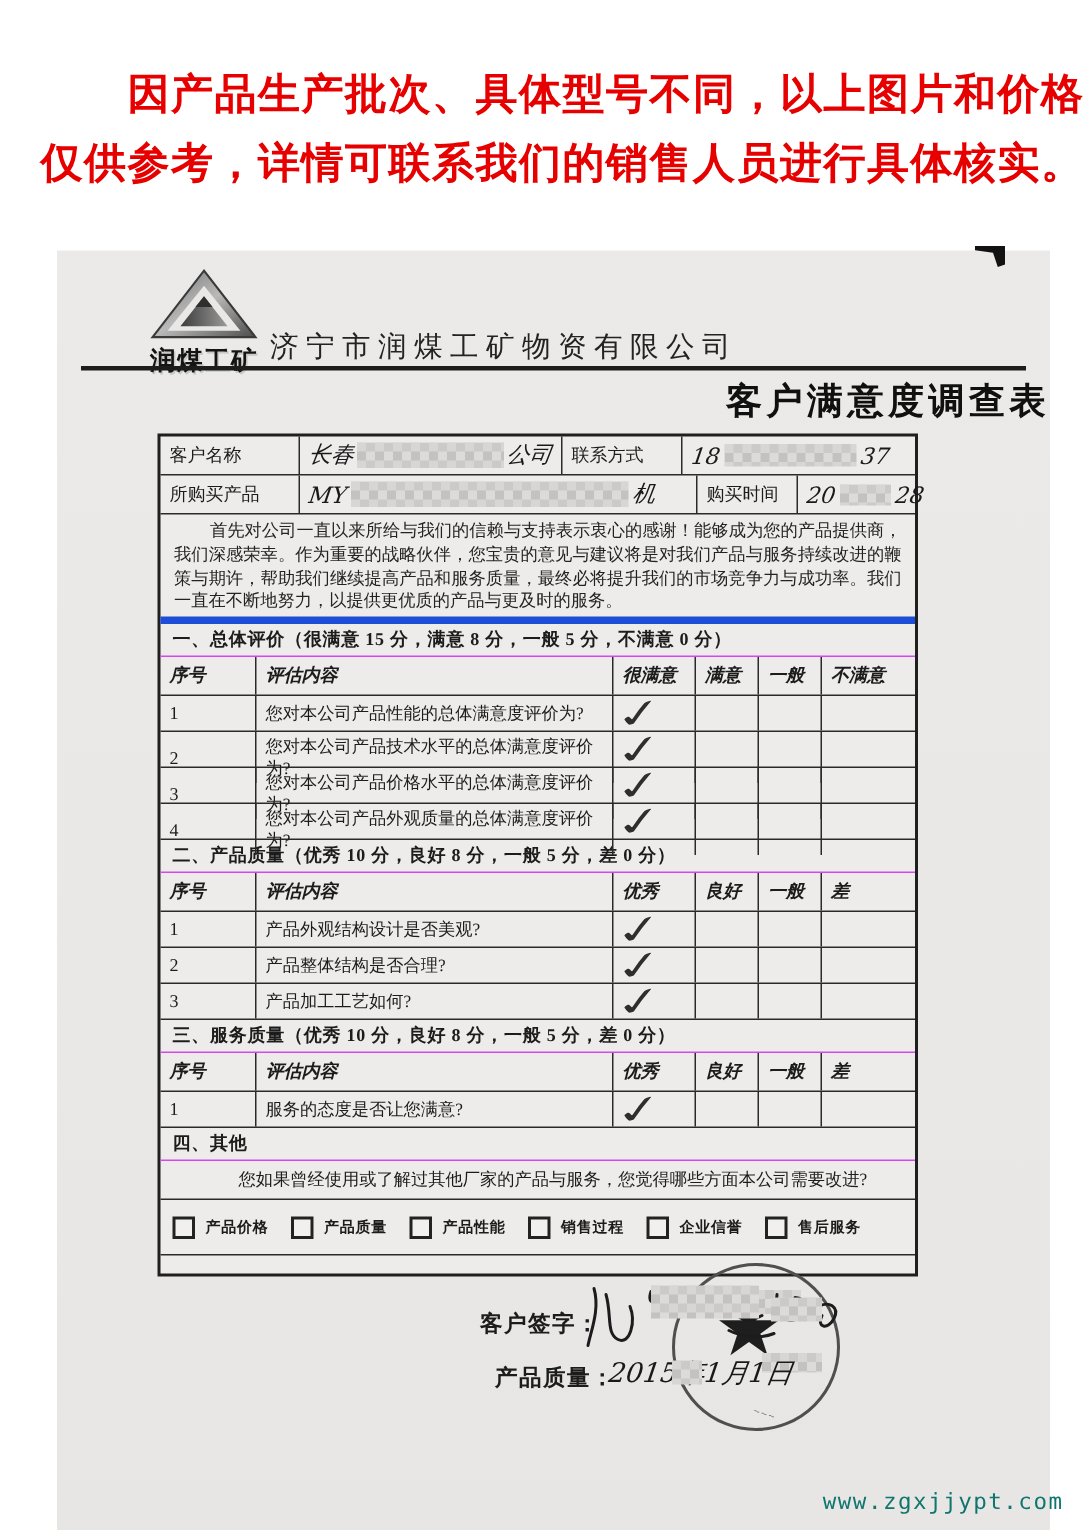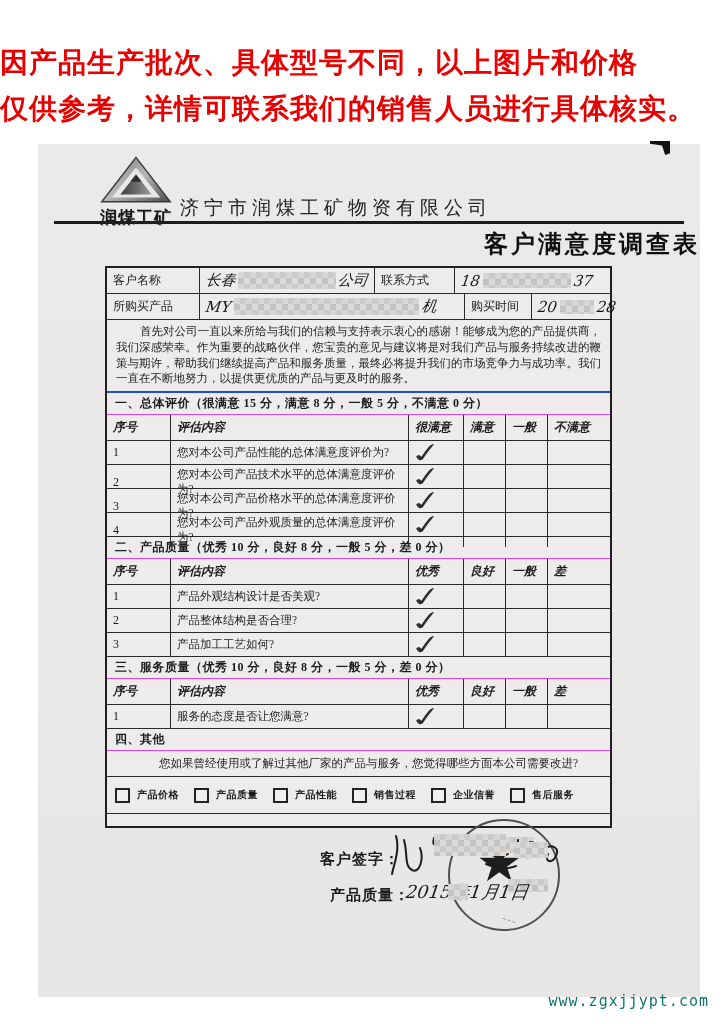--- a/index.html
+++ b/index.html
@@ -1,26 +1,26 @@
 <!DOCTYPE html>
 <html><head>
 <meta charset="utf-8">
 <style>
   * { margin:0; padding:0; box-sizing:border-box; }
   html,body { width:723px; height:1024px; background:#ffffff; overflow:hidden;
               font-family:"Liberation Sans", sans-serif; }
   body { position:relative; }
 
   
-  .banner { position:absolute; top:40px; left:0; width:723px; text-align:left;
+  .banner { position:absolute; top:40px; left:0; width:723px; text-align:right;
             color:#e60000; font-weight:bold; font-size:28px; line-height:46px;
             letter-spacing:1px; }
 
   
-  .page { position:absolute; left:38px; top:144px; width:662px; height:853px;
+  .page { position:absolute; left:38px; top:167px; width:662px; height:853px;
           background:linear-gradient(180deg,#ebeae8 0%,#e9e8e6 60%,#e7e6e4 100%);
           color:#1c1c1c;padding-left:20px; }
   .corner-mark { position:absolute; right:30px; top:-3px; width:20px; height:14px; background:#121212;
                  clip-path:polygon(0 0,100% 0,100% 88%,76% 100%,60% 32%,0 20%); }
 
   .logo { position:absolute; left:56px; top:12px; width:84px; text-align:center; }
   .logo svg { display:block; margin:0 auto; }
   .logo-text { font-size:17px; font-weight:bold; color:#141414; letter-spacing:1px;
                text-shadow:1px 1px 0 #c8c8c6; font-family:"Liberation Serif", serif; white-space:nowrap; }
 
@@ -40,21 +40,21 @@
   .cell { border-right:1px solid #2a2a2a; padding:2px 6px; display:flex; align-items:center;
           position:relative; overflow:visible; }
   .cell:last-child { border-right:none; }
   .g-info1 { grid-template-columns:93px 175px 80px 1fr; height:26px; }
   .g-info2 { grid-template-columns:93px 265px 67px 1fr; height:26px; }
   .g-rate  { grid-template-columns:64px 238px 55px 42px 42px 1fr; }
   .hdr .cell { font-weight:bold;font-style:italic; }
   .h25 { height:26px; } .h23 { height:24px; }
   .sec-title { height:22px; display:flex; align-items:center; padding:2px 8px;
                font-weight:bold; border-bottom:1px solid #d946ef; letter-spacing:0.5px; }
-  .intro-row { height:73px; border-bottom:2px solid #1d4ed8; padding:4px 9px 2px 9px; }
+  .intro-row { height:73px; border-bottom:5px solid #1d4ed8; padding:4px 9px 2px 9px; }
   .intro-text { font-size:11.5px; line-height:15.8px; text-align:justify; text-indent:24px; color:#232323; }
   .qtext { font-size:11.5px; }
   .check { position:absolute; left:7px; top:0px; font-size:24px; line-height:24px; color:#2e2e2e;
            transform:rotate(-12deg) scaleX(1.6); transform-origin:50% 50%; z-index:3;
            font-family:"DejaVu Sans", sans-serif; }
   .other-q { height:25px; display:flex; align-items:center; padding:2px 9px;
              border-bottom:none; font-size:11.5px;margin-left:43px; }
   .cb-row { height:37px; display:flex; align-items:center; padding:0 8px; }
   .cb-item { display:flex; align-items:center; margin-right:15px; }
   .cb-box { width:15px; height:15px; border:2px solid #222; background:#f1f0ee; margin-right:7px; flex:none; }

